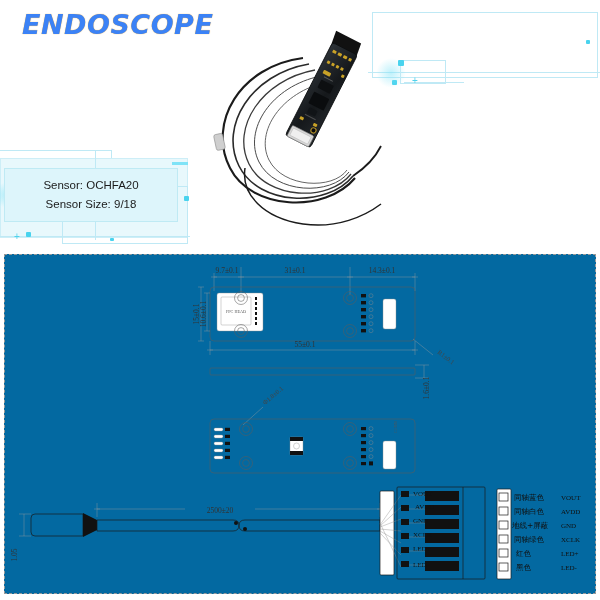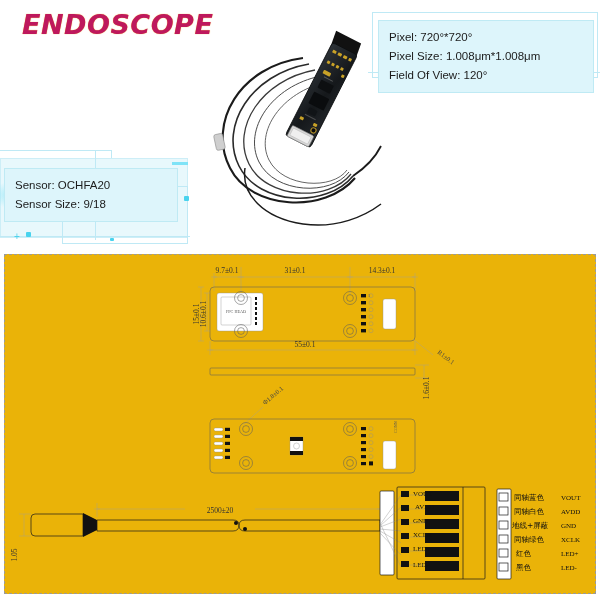--- a/index.html
+++ b/index.html
@@ -23,21 +23,21 @@
   .deco-line{background:#bfe9f5;}
   .deco-plus{color:#4fd2ec;font-size:10px;line-height:10px;font-family:"Liberation Sans",sans-serif;}
   .glow{border-radius:50%;background:radial-gradient(circle,#7fe3f7 0%,rgba(127,227,247,0) 70%);}
 
   
   #title-block{position:absolute;left:22px;top:10px;}
   #brand-title{
     font-family:"DejaVu Sans", sans-serif;
     font-weight:bold;font-style:italic;
     font-size:27px;letter-spacing:0.5px;
-    color:#be185d;
+    color:#3b82f6;
     text-shadow:0 0 1px #f0a01c;
     line-height:30px;
   }
   #brand-sub{
     font-family:"DejaVu Sans", sans-serif;
     font-weight:bold;
     font-size:17px;color:#F5A623;
     line-height:22px;margin-left:14px;letter-spacing:0.2px;
   }
 
@@ -46,31 +46,31 @@
     position:absolute;
     background:#ddf5fb;
     border:1px solid #bfeaf4;
     color:#1b1b1b;
     font-size:11.5px;
     line-height:19px;
     padding:7px 10px;
     box-sizing:border-box;
   }
   #spec-right{left:378px;top:20px;width:216px;}
-  #spec-left{left:4px;top:168px;width:174px;}
+  #spec-left{left:4px;top:168px;width:174px;text-align:center;}
   .spec-line{white-space:nowrap;}
 
   
   #photo{position:absolute;left:185px;top:18px;width:230px;height:225px;}
   #photo svg{display:block;}
 
   
   #sheet{
     position:absolute;left:4px;top:254px;width:592px;height:340px;
-    border:1px dashed #9a9a9a;box-sizing:border-box;background:#eab308;
+    border:1px dashed #9a9a9a;box-sizing:border-box;background:#0369a1;
   }
   #sheet svg{display:block;}
 
   
   .dim{font-family:"Liberation Serif", serif;font-size:7.5px;fill:#333;}
   .dim-sm{font-family:"Liberation Serif", serif;font-size:6.5px;fill:#444;}
   .pin{font-family:"Liberation Serif", serif;font-size:7px;fill:#111;}
   .cn{font-family:"DejaVu Sans", sans-serif;font-size:7.5px;fill:#111;}
   .tiny{font-family:"Liberation Serif", serif;font-size:4.2px;fill:#555;}
   .ln{stroke:#5c5c5c;stroke-width:0.55;fill:none;}
@@ -168,25 +168,20 @@
           <rect x="6" y="82" width="12" height="1" fill="#6d6d6d" opacity=".6"></rect>
 
           <circle cx="21" cy="93" r="2.6" fill="#0a0a0a" stroke="#b9962b" stroke-width="1"></circle>
 
           <rect x="0" y="98" width="24" height="12" rx="1.5" fill="#d8d8d8" stroke="#9a9a9a" stroke-width="0.6"></rect>
           <rect x="2" y="100" width="20" height="8" rx="1" fill="#efefef" stroke="#b5b5b5" stroke-width="0.5"></rect>
         </g>
       </svg>
     </div>
 
-    <div class="spec-box" id="spec-right">
-      <div class="spec-line">Pixel: 720°*720°</div>
-      <div class="spec-line">Pixel Size: 1.008μm*1.008μm</div>
-      <div class="spec-line">Field Of View: 120°</div>
-    </div>
 
     <div class="spec-box" id="spec-left">
       <div class="spec-line">Sensor: OCHFA20</div>
       <div class="spec-line">Sensor Size: 9/18</div>
     </div>
   </div>
 
   <div id="sheet">
     <svg width="590" height="338" viewBox="0 0 590 338" xmlns="http://www.w3.org/2000/svg">
 

